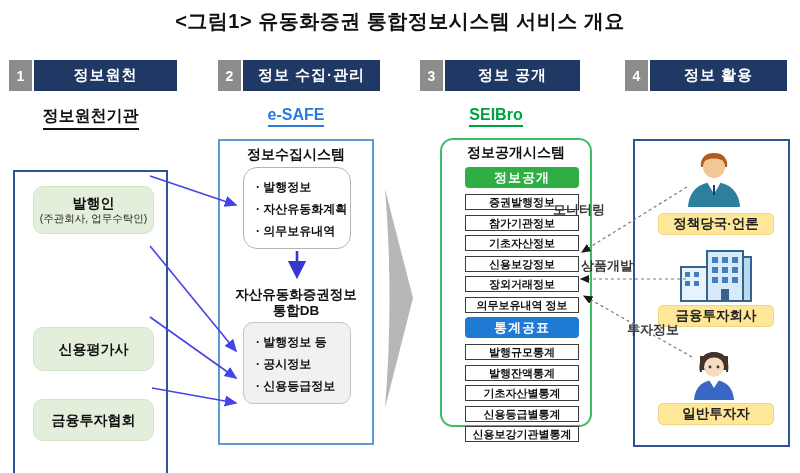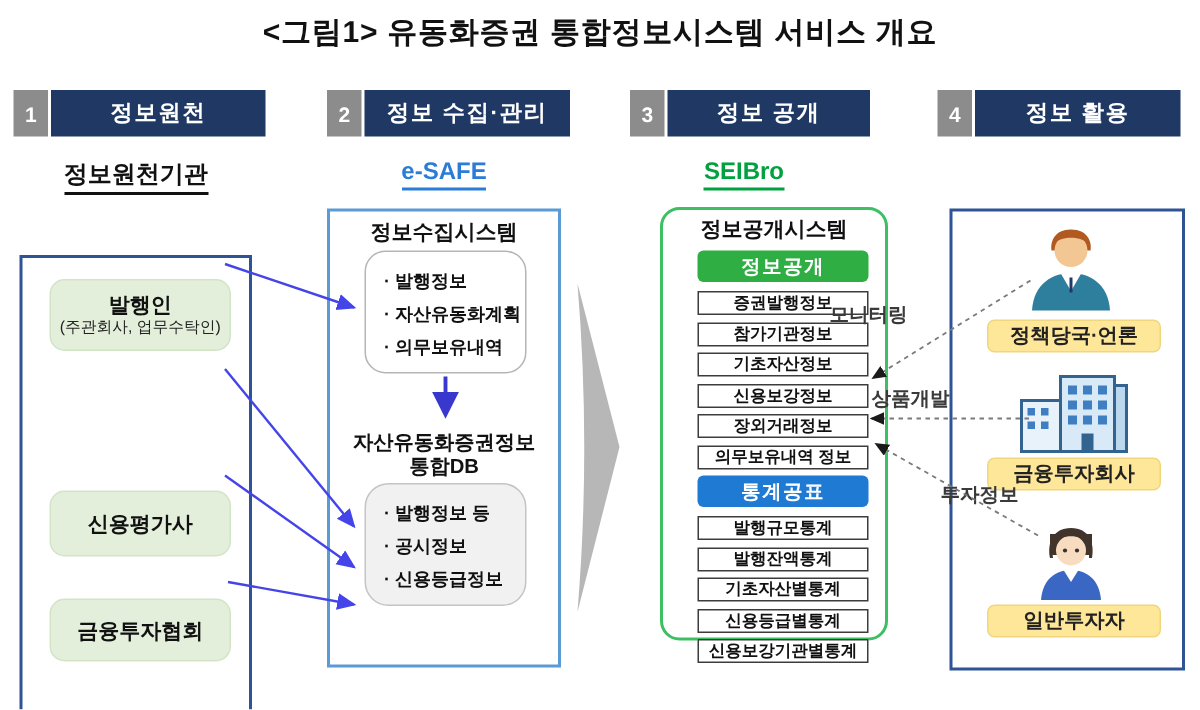--- a/index.html
+++ b/index.html
@@ -109,21 +109,21 @@
   </div>
 
   <div class="panel blue" style="left:218px;top:139px;width:156px;height:306px;">
     <div class="c2-title">정보수집시스템</div>
     <div class="round-list" style="top:26px;">
       <div class="round-item">· 발행정보</div>
       <div class="round-item">· 자산유동화계획</div>
       <div class="round-item">· 의무보유내역</div>
     </div>
     <div class="db-title">자산유동화증권정보 통합DB</div>
-    <div class="round-list gray" style="top:181px;">
+    <div class="round-list gray" style="top:181px;border-radius:10px;">
       <div class="round-item">· 발행정보 등</div>
       <div class="round-item">· 공시정보</div>
       <div class="round-item">· 신용등급정보</div>
     </div>
   </div>
 
   <div class="panel green" style="left:440px;top:138px;width:152px;height:289px;border-radius:13px;">
     <div class="c3-title">정보공개시스템</div>
     <div class="c3-stack">
       <div class="c3-head green">정보공개</div>

